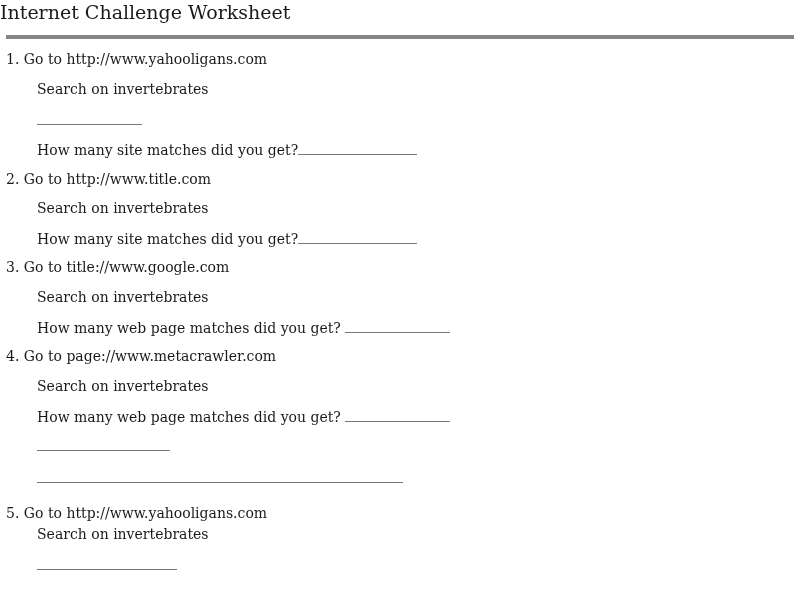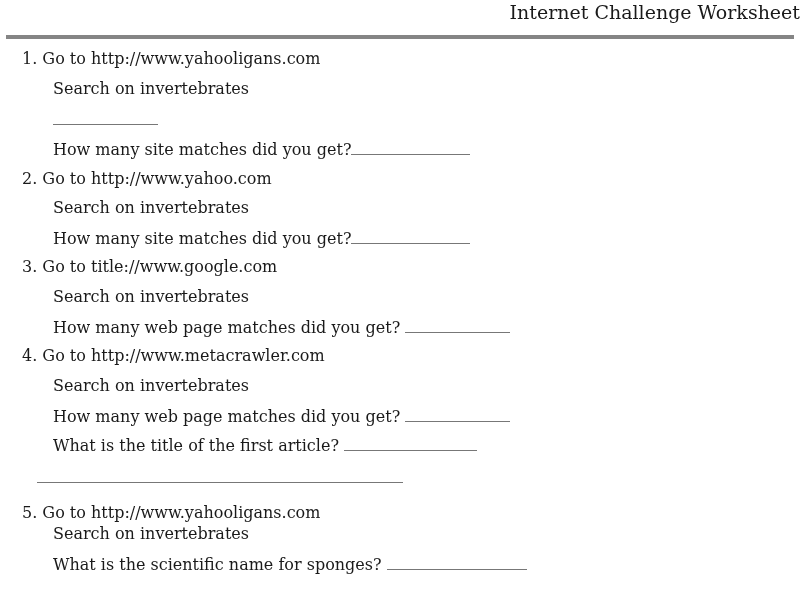--- a/index.html
+++ b/index.html
@@ -13,39 +13,38 @@
     position: relative;
     overflow: hidden;
     font-family: "DejaVu Serif", serif;
     color: #1a1a1a;
   }
   .title {
     position: absolute;
     left: 0;
     top: 0;
     width: 800px;
-    text-align: right;
+    text-align: left;
     font-size: 19px;
     line-height: 24px;
     top: 0px;
   }
   .rule {
     position: absolute;
     left: 6px;
     top: 35px;
     width: 788px;
     height: 4px;
     background: #858585;
   }
   .line {
     position: absolute;
-    font-size: 16px;
+    font-size: 14px;
     line-height: 18px;
     white-space: nowrap;
-    margin-left: 16px;
   }
   .l0 { left: 6px; }
   .l1 { left: 37px; }
   .bold { font-weight: normal; }
   .blank {
     display: inline-block;
     border-bottom: 1px solid #777;
     height: 14px;
     vertical-align: baseline;
   }
@@ -62,29 +61,29 @@
 <body>
 
 <div class="title">Internet Challenge Worksheet</div>
 <div class="rule"></div>
 
 <div class="line l0" style="top:50px;"><span>1.</span> <span>Go to </span><span>http://www.yahooligans.com</span></div>
 <div class="line l1" style="top:80px;"><span>Search on </span><span class="bold">invertebrates</span></div>
 <div class="line l1" style="top:110px;"><span class="blank" style="width:105px;"></span></div>
 <div class="line l1" style="top:140px;"><span>How many site matches did you get?</span><span class="blank" style="width:119px;"></span></div>
 
-<div class="line l0" style="top:170px;"><span>2.</span> <span>Go to </span><span>http://www.yahoo.com</span></div>
+<div class="line l0" style="top:170px;"><span>2.</span> <span>Go to </span><span>http://www.title.com</span></div>
 <div class="line l1" style="top:199px;"><span>Search on </span><span class="bold">invertebrates</span></div>
 <div class="line l1" style="top:229px;"><span>How many site matches did you get?</span><span class="blank" style="width:119px;"></span></div>
 
 <div class="line l0" style="top:258px;"><span>3.</span> <span>Go to </span><span>title://www.google.com</span></div>
 <div class="line l1" style="top:288px;"><span>Search on </span><span class="bold">invertebrates</span></div>
 <div class="line l1" style="top:318px;"><span>How many web page matches did you get? </span><span class="blank" style="width:105px;"></span></div>
 
-<div class="line l0" style="top:347px;"><span>4.</span> <span>Go to </span><span>http://www.metacrawler.com</span></div>
+<div class="line l0" style="top:347px;"><span>4.</span> <span>Go to </span><span>page://www.metacrawler.com</span></div>
 <div class="line l1" style="top:377px;"><span>Search on </span><span class="bold">invertebrates</span></div>
 <div class="line l1" style="top:407px;"><span>How many web page matches did you get? </span><span class="blank" style="width:105px;"></span></div>
-<div class="line l1" style="top:436px;"><span>What is the title of the first article? </span><span class="blank" style="width:133px;"></span></div>
+<div class="line l1" style="top:436px;"><span class="blank" style="width:133px;"></span></div>
 <div class="long-blank"></div>
 
 <div class="line l0" style="top:504px;"><span>5.</span> <span>Go to </span><span>http://www.yahooligans.com</span></div>
 <div class="line l1" style="top:525px;"><span>Search on </span><span class="bold">invertebrates</span></div>
-<div class="line l1" style="top:555px;"><span>What is the scientific name for sponges? </span><span class="blank" style="width:140px;"></span></div>
+<div class="line l1" style="top:555px;"><span class="blank" style="width:140px;"></span></div>
 
 </body></html>

